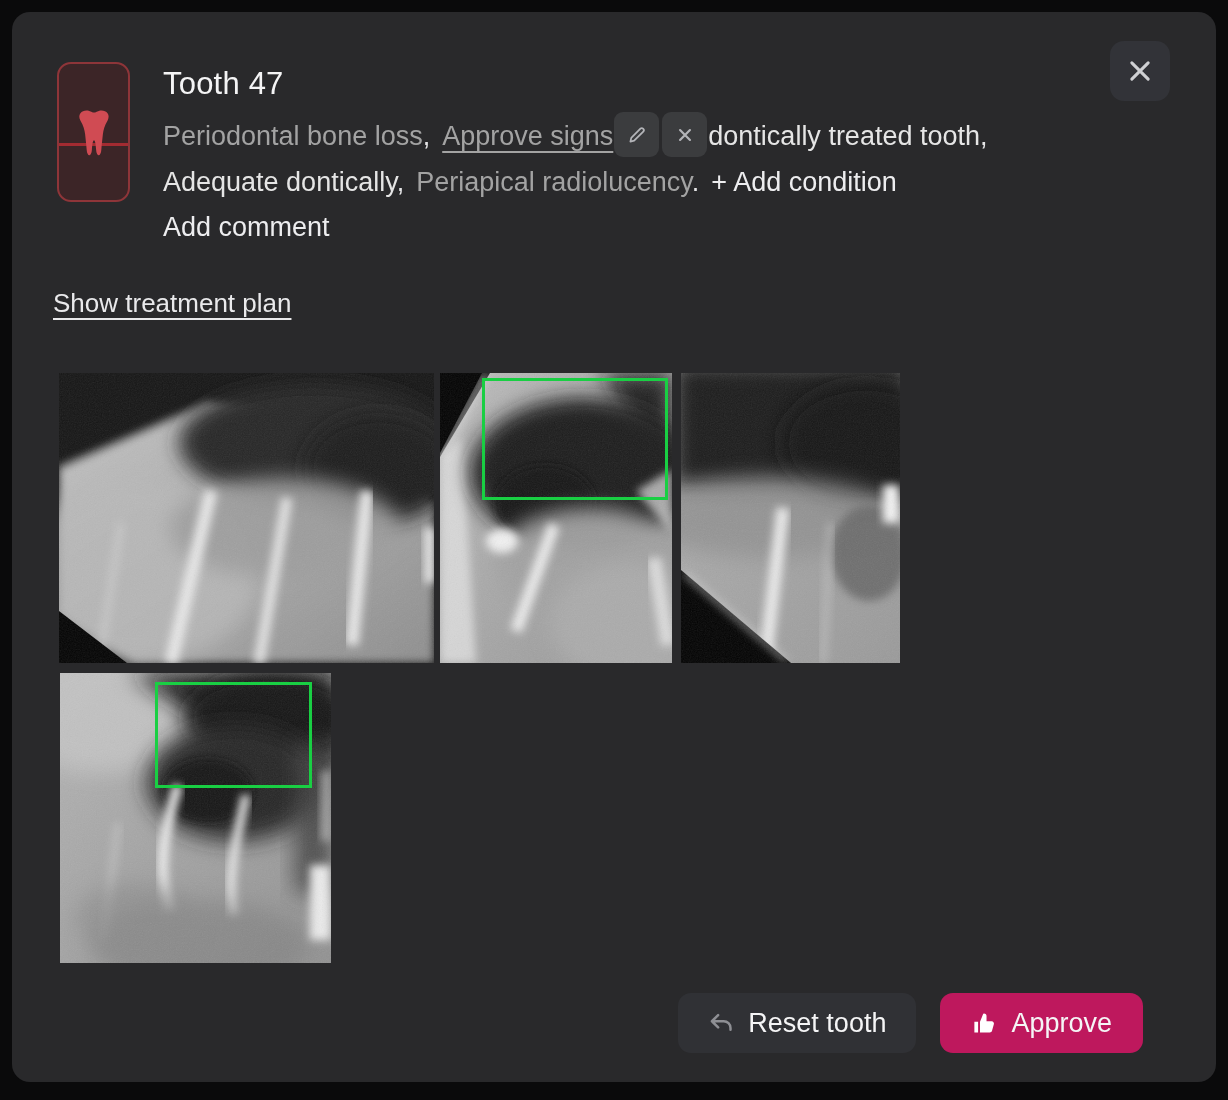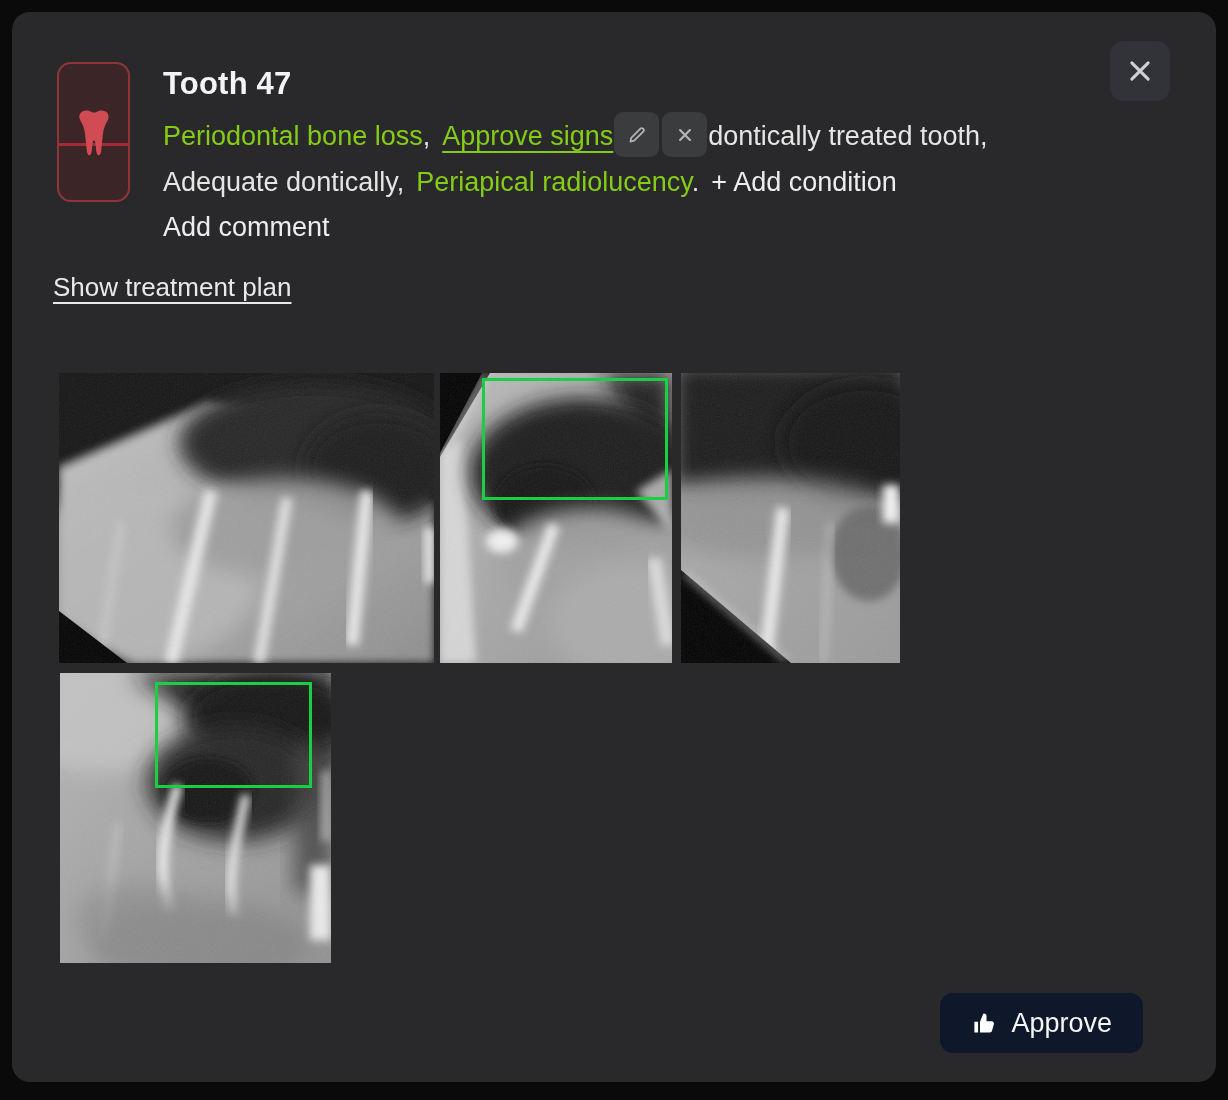--- a/index.html
+++ b/index.html
@@ -8,59 +8,59 @@
   .modal { position:absolute; left:12px; top:12px; width:1204px; height:1070px;
            background:#29292b; border-radius:18px; }
 
   
   .tooth-card { position:absolute; left:45px; top:50px; width:73px; height:140px;
                 background:#3c2527; border:2px solid #8e3539; border-radius:14px; }
   .tooth-card .gum-line { position:absolute; left:0; right:0; top:79px; height:3px; background:#a32b31; }
   .tooth-card svg { position:absolute; left:50%; top:38px; transform:translateX(-50%); }
 
   .header-text { position:absolute; left:151px; top:54px; width:1005px; }
-  .title { font-size:31px; font-weight:700; color:#f4f4f5; letter-spacing:.2px; margin-bottom:12px; }
+  .title { font-size:31px; font-weight:400; color:#f4f4f5; letter-spacing:.2px; margin-bottom:12px; }
 
   .cond { font-size:27px; line-height:45px; color:#ededef; }
-  .cond .red    { color:#84cc16;text-align:center; }
+  .cond .red    { color:#a3a3a3;text-align:center; }
   .cond .purple { color:#e5e5e5; }
   .cond .sep    { color:#e5e5e7; margin-right:12px; }
   .cond .underlined { text-decoration:underline; text-underline-offset:6px; text-decoration-thickness:2px; }
   .cond .add-condition { color:#ededef; cursor:pointer; }
   .cond .add-comment { color:#ededef; cursor:pointer; }
 
   .cond-popup { display:inline-flex; gap:3px; vertical-align:middle; position:relative; top:-3px; margin:0 1px; }
   .cond-popup .pbtn { width:45px; height:45px; border-radius:9px; background:#3b3c3e; border:none;
                       display:flex; align-items:center; justify-content:center; cursor:pointer; }
 
   .close-btn { position:absolute; top:29px; right:46px; width:60px; height:60px; border-radius:14px;
                background:#323338; border:none; display:flex; align-items:center; justify-content:center; cursor:pointer; }
 
-  .show-plan { position:absolute; left:41px; top:260px; font-size:26px; color:#e9e9eb;
+  .show-plan { position:absolute; left:41px; top:276px; font-size:26px; color:#e9e9eb;
                text-decoration:underline; text-underline-offset:6px; text-decoration-thickness:1.5px; cursor:pointer;
                background:none; border:none; font-family:inherit; }
 
   
   .gallery { position:absolute; left:47px; top:361px; }
   .row { display:flex; }
   .row2 { margin-top:10px; margin-left:1px; }
   .xray { position:relative; background:#141414; overflow:hidden; cursor:pointer; }
   .xray svg { display:block; }
   .x1 { width:375px; height:290px; }
   .x2 { width:232px; height:290px; margin-left:6px; }
   .x3 { width:219px; height:290px; margin-left:9px; }
   .x4 { width:271px; height:290px; }
   .ann { display:none; position:absolute; border:3px solid #19cf43; }
 
   
   .footer { position:absolute; right:73px; bottom:29px; display:flex; gap:24px; }
   .btn { height:60px; border:none; border-radius:13px; display:inline-flex; align-items:center;
          justify-content:center; gap:13px; font-family:inherit; font-size:27px; color:#f5f5f6; cursor:pointer; }
   .btn-reset { background:#303135; padding:0 30px; }
-  .btn-approve { background:#0f172a; padding:0 31px; font-weight:500; }
+  .btn-approve { background:#be185d; padding:0 31px; font-weight:500; }
 </style>
 </head>
 <body>
 
 <div class="modal">
 
   <div class="tooth-card">
     <div class="gum-line"></div>
     <svg width="44" height="62" viewBox="0 0 42 48">
       <path d="M8 12 C4 4 13 0 19 4 C20 4.7 22 4.7 23 4 C29 0 38 4 34 12 C31 17 30 21 29.5 25 C29 30 28.5 34 28 40 C27.5 47 23.5 47 23 40 C22.7 35 22 31 21 31 C20 31 19.3 35 19 40 C18.5 47 14.5 47 14 40 C13.5 34 13 30 12.5 25 C12 21 11 17 8 12 Z" fill="#d04b53"></path>
@@ -247,20 +247,26 @@
           <rect x="250" y="192" width="21" height="75" fill="#eaeaea" filter="url(#f4b)"></rect>
           <rect x="261" y="98" width="10" height="70" fill="#cfcfcf" filter="url(#f4b)" opacity=".6"></rect>
           <rect width="271" height="290" filter="url(#g4n)" opacity=".12"></rect>
         </svg>
         <div class="ann" style="display: block; left: 95px; top: 9px; width: 157px; height: 106px; border-color: rgb(25, 207, 67);"></div>
       </div>
     </div>
   </div>
 
   <div class="footer">
+    <button class="btn btn-reset">
+      <svg width="27" height="27" viewBox="0 0 24 24">
+        <path d="M9 4.5 L3.5 10 L9 15.5 M3.5 10 H14 a6 6 0 0 1 6 6 v1.5" fill="none" stroke="#8e8f94" stroke-width="2.2" stroke-linecap="round" stroke-linejoin="round"></path>
+      </svg>
+      <span>Reset tooth</span>
+    </button>
     <button class="btn btn-approve">
       <svg width="27" height="27" viewBox="0 0 24 24">
         <path d="M3 10.5 h3.3 V20 H3 Z M8 20 h8.7 c.95 0 1.75-.62 1.98-1.52 l1.62-5.9 A2 2 0 0 0 18.35 10 h-4.55 V5.3 A2.3 2.3 0 0 0 11.5 3 c-.28 0-.53.17-.64.43 L8 10.5 Z" fill="#ffffff"></path>
       </svg>
       <span>Approve</span>
     </button>
   </div>
 
 </div>
 

